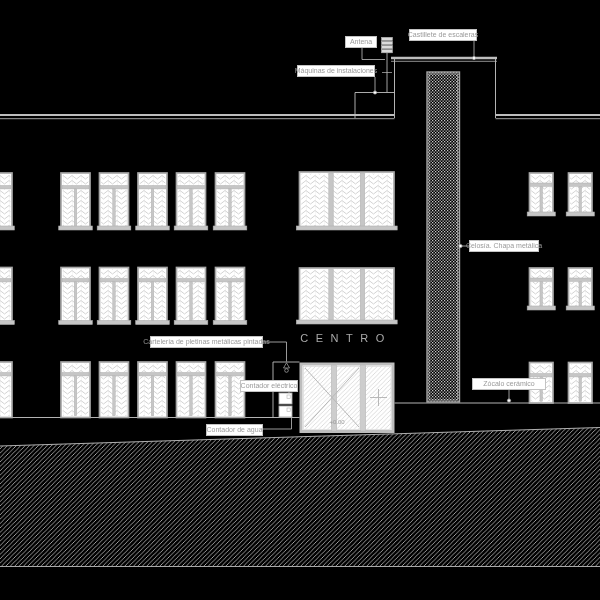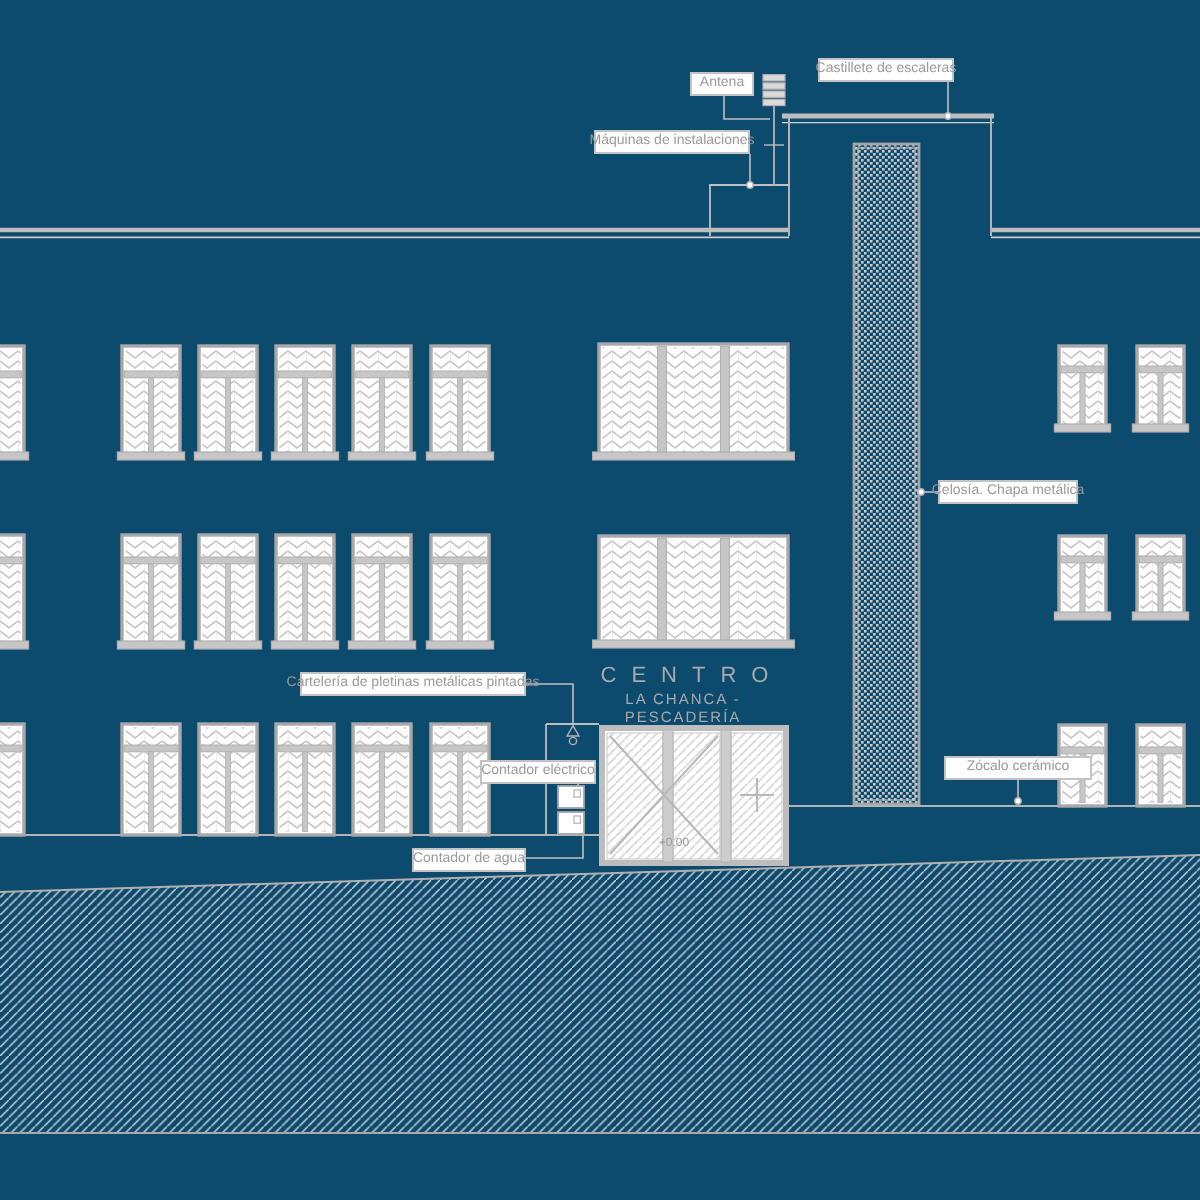--- a/index.html
+++ b/index.html
@@ -1,16 +1,16 @@
 <!DOCTYPE html>
 <html><head>
 <meta charset="utf-8">
 <style>
   html,body{margin:0;padding:0;background:#ffffff;}
-  #canvas{position:relative;width:600px;height:600px;background:#0c4a6e;overflow:hidden;
+  #canvas{position:relative;width:600px;height:600px;background:#000000;overflow:hidden;
           font-family:"Liberation Sans",sans-serif;}
   #drawing{position:absolute;left:0;top:0;}
   .callout{position:absolute;box-sizing:border-box;border:1px solid #c3c3c3;background:#fff;
            color:#9a9a9a;font-size:7px;line-height:10px;display:flex;align-items:center;
            justify-content:center;white-space:nowrap;padding:0 2px;height:12px;}
   .sign1{position:absolute;left:292px;top:332px;width:108px;text-align:center;
          font-size:11px;letter-spacing:7.5px;color:#a9a9a9;font-weight:400;}
   .sign2{position:absolute;left:290px;top:345px;width:103px;text-align:center;
          font-size:7.5px;letter-spacing:1px;color:#a9a9a9;}
   .lvl{position:absolute;left:320px;top:419px;width:34px;text-align:center;
@@ -326,16 +326,15 @@
   <div class="callout" style="left:345px;top:36px;width:32px;">Antena</div>
   <div class="callout" style="left:409px;top:29px;width:68px;">Castillete de escaleras</div>
   <div class="callout" style="left:297px;top:65px;width:78px;">Máquinas de instalaciones</div>
   <div class="callout" style="left:469px;top:240px;width:70px;">Celosía. Chapa metálica</div>
   <div class="callout" style="left:150px;top:336px;width:113px;">Cartelería de pletinas metálicas pintadas</div>
   <div class="callout" style="left:240px;top:380px;width:58px;">Contador eléctrico</div>
   <div class="callout" style="left:206px;top:424px;width:57px;">Contador de agua</div>
   <div class="callout" style="left:472px;top:378px;width:74px;">Zócalo cerámico</div>
 
   <div class="sign1">CENTRO</div>
-  <div class="sign2">LA CHANCA - PESCADERÍA</div>
 
   <div class="lvl">+0.00</div>
 </div>
 
 </body></html>

